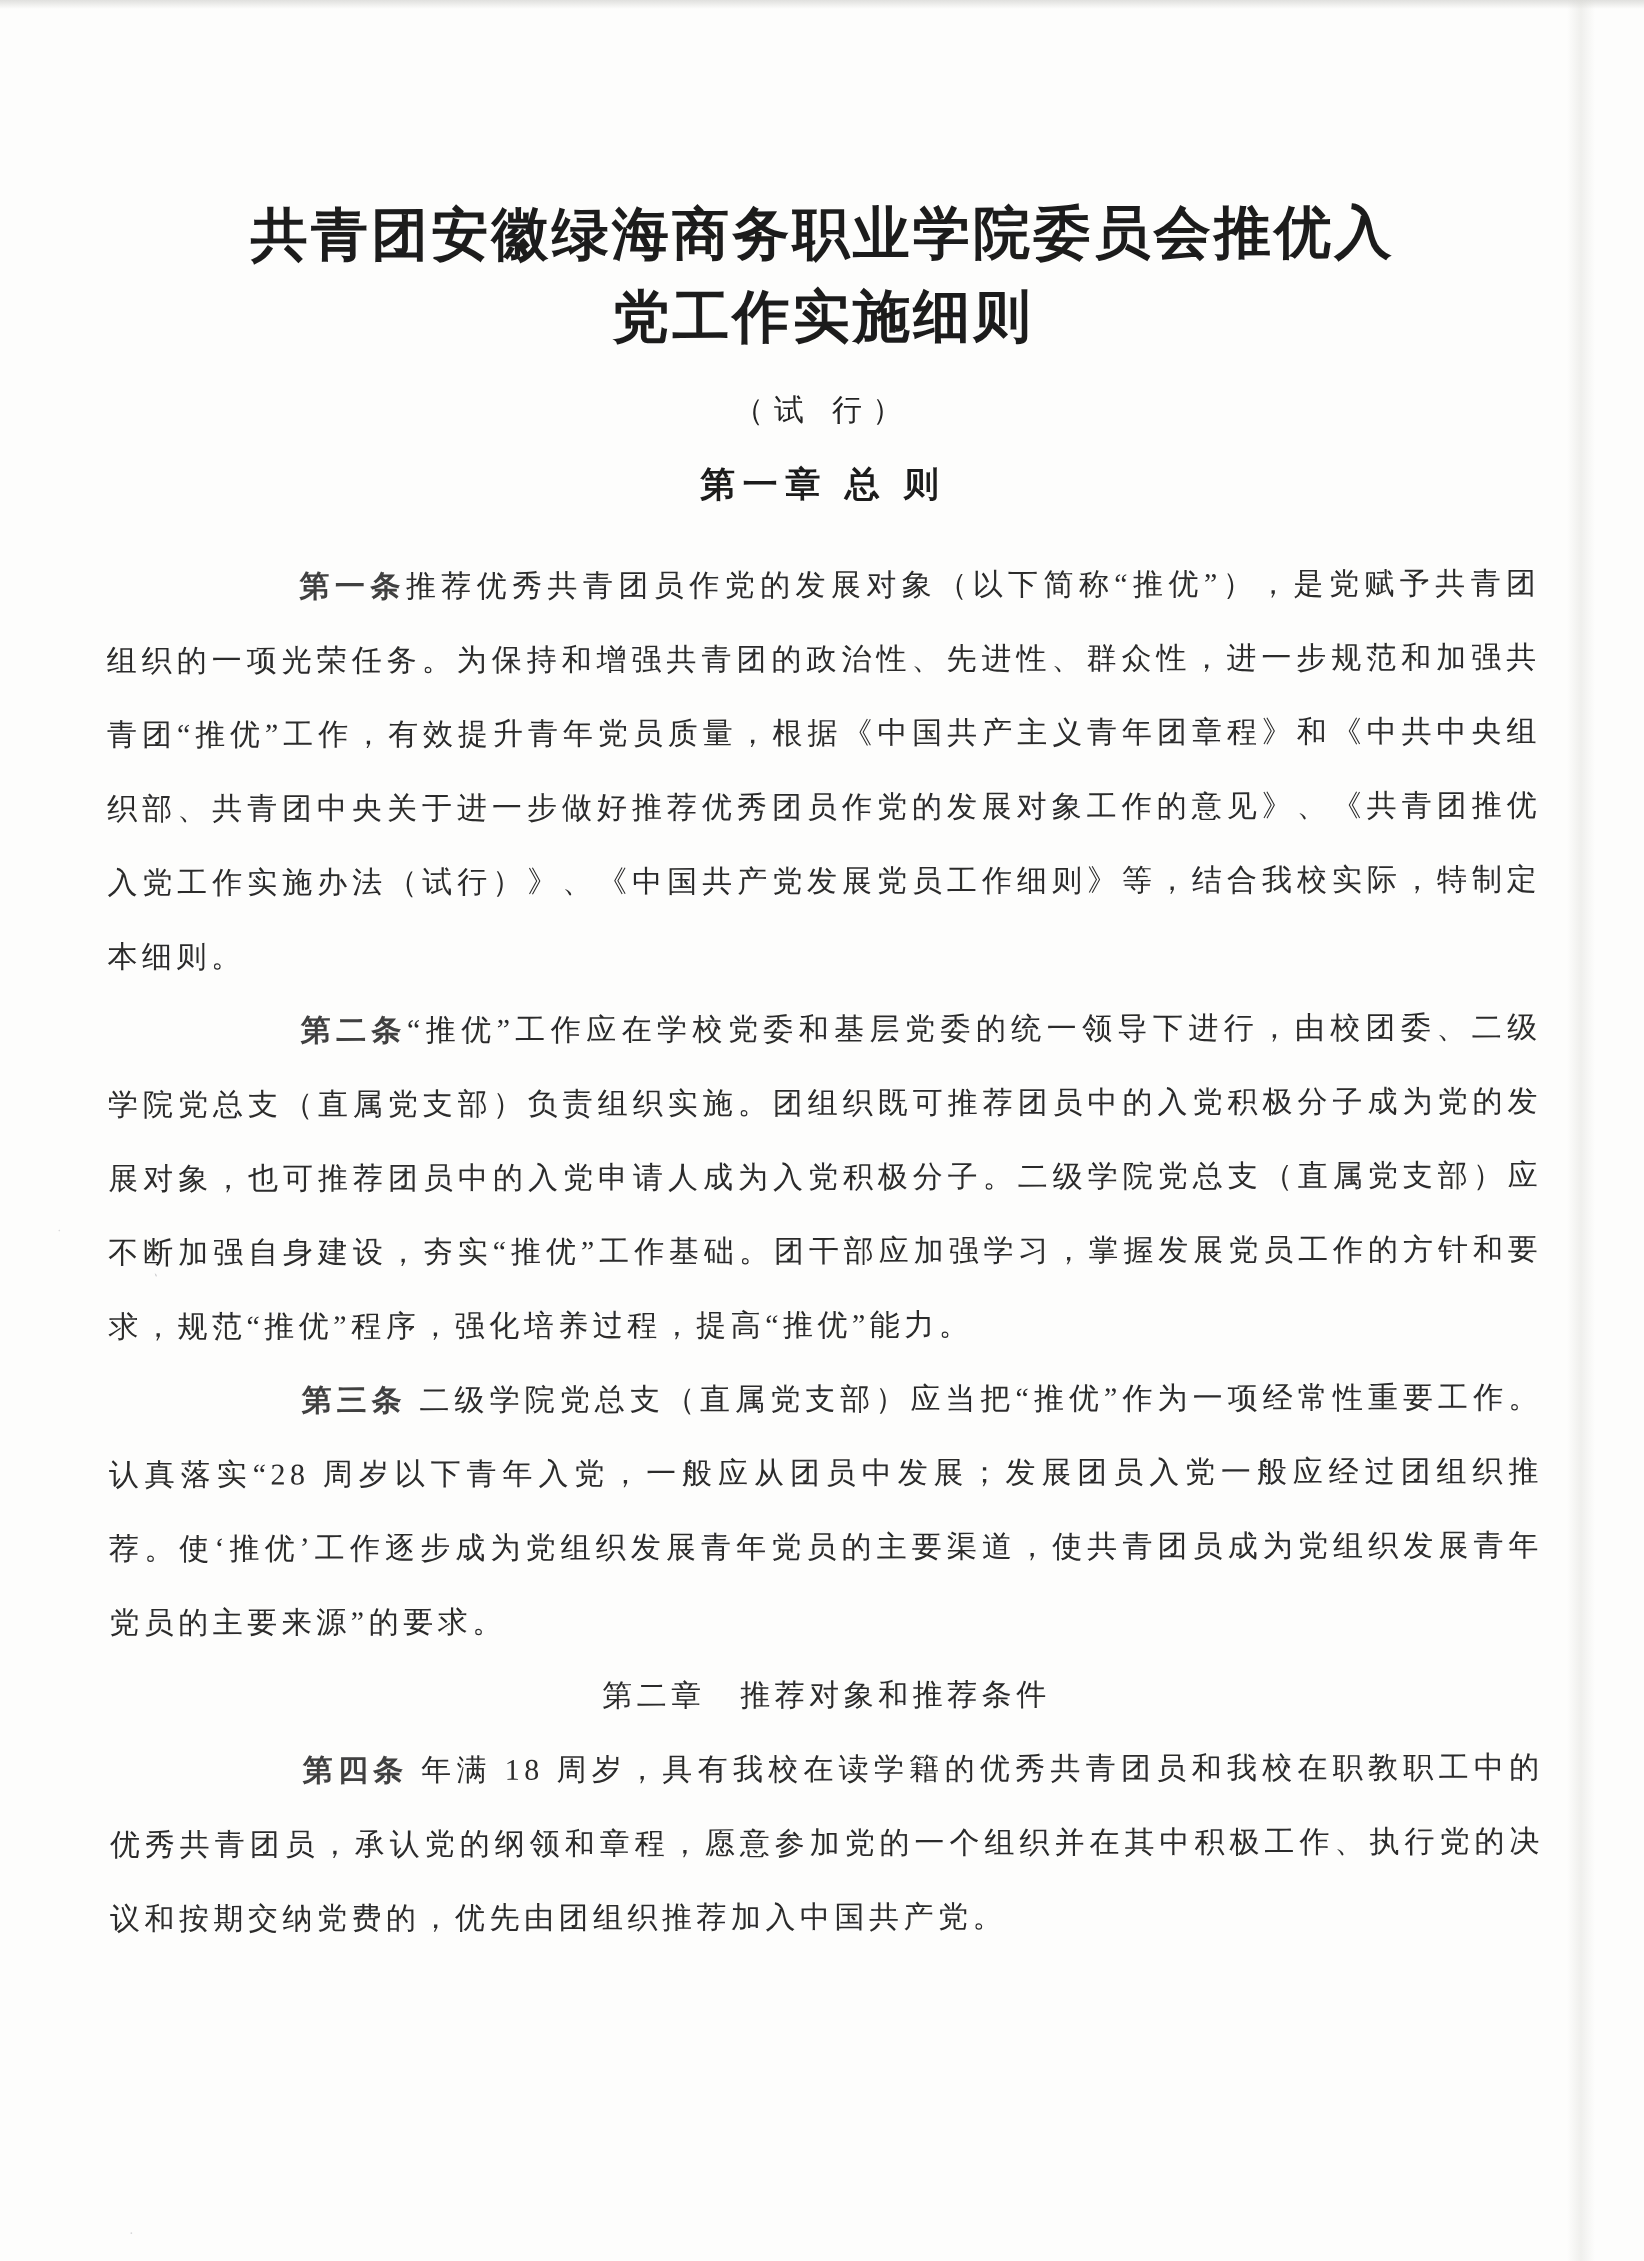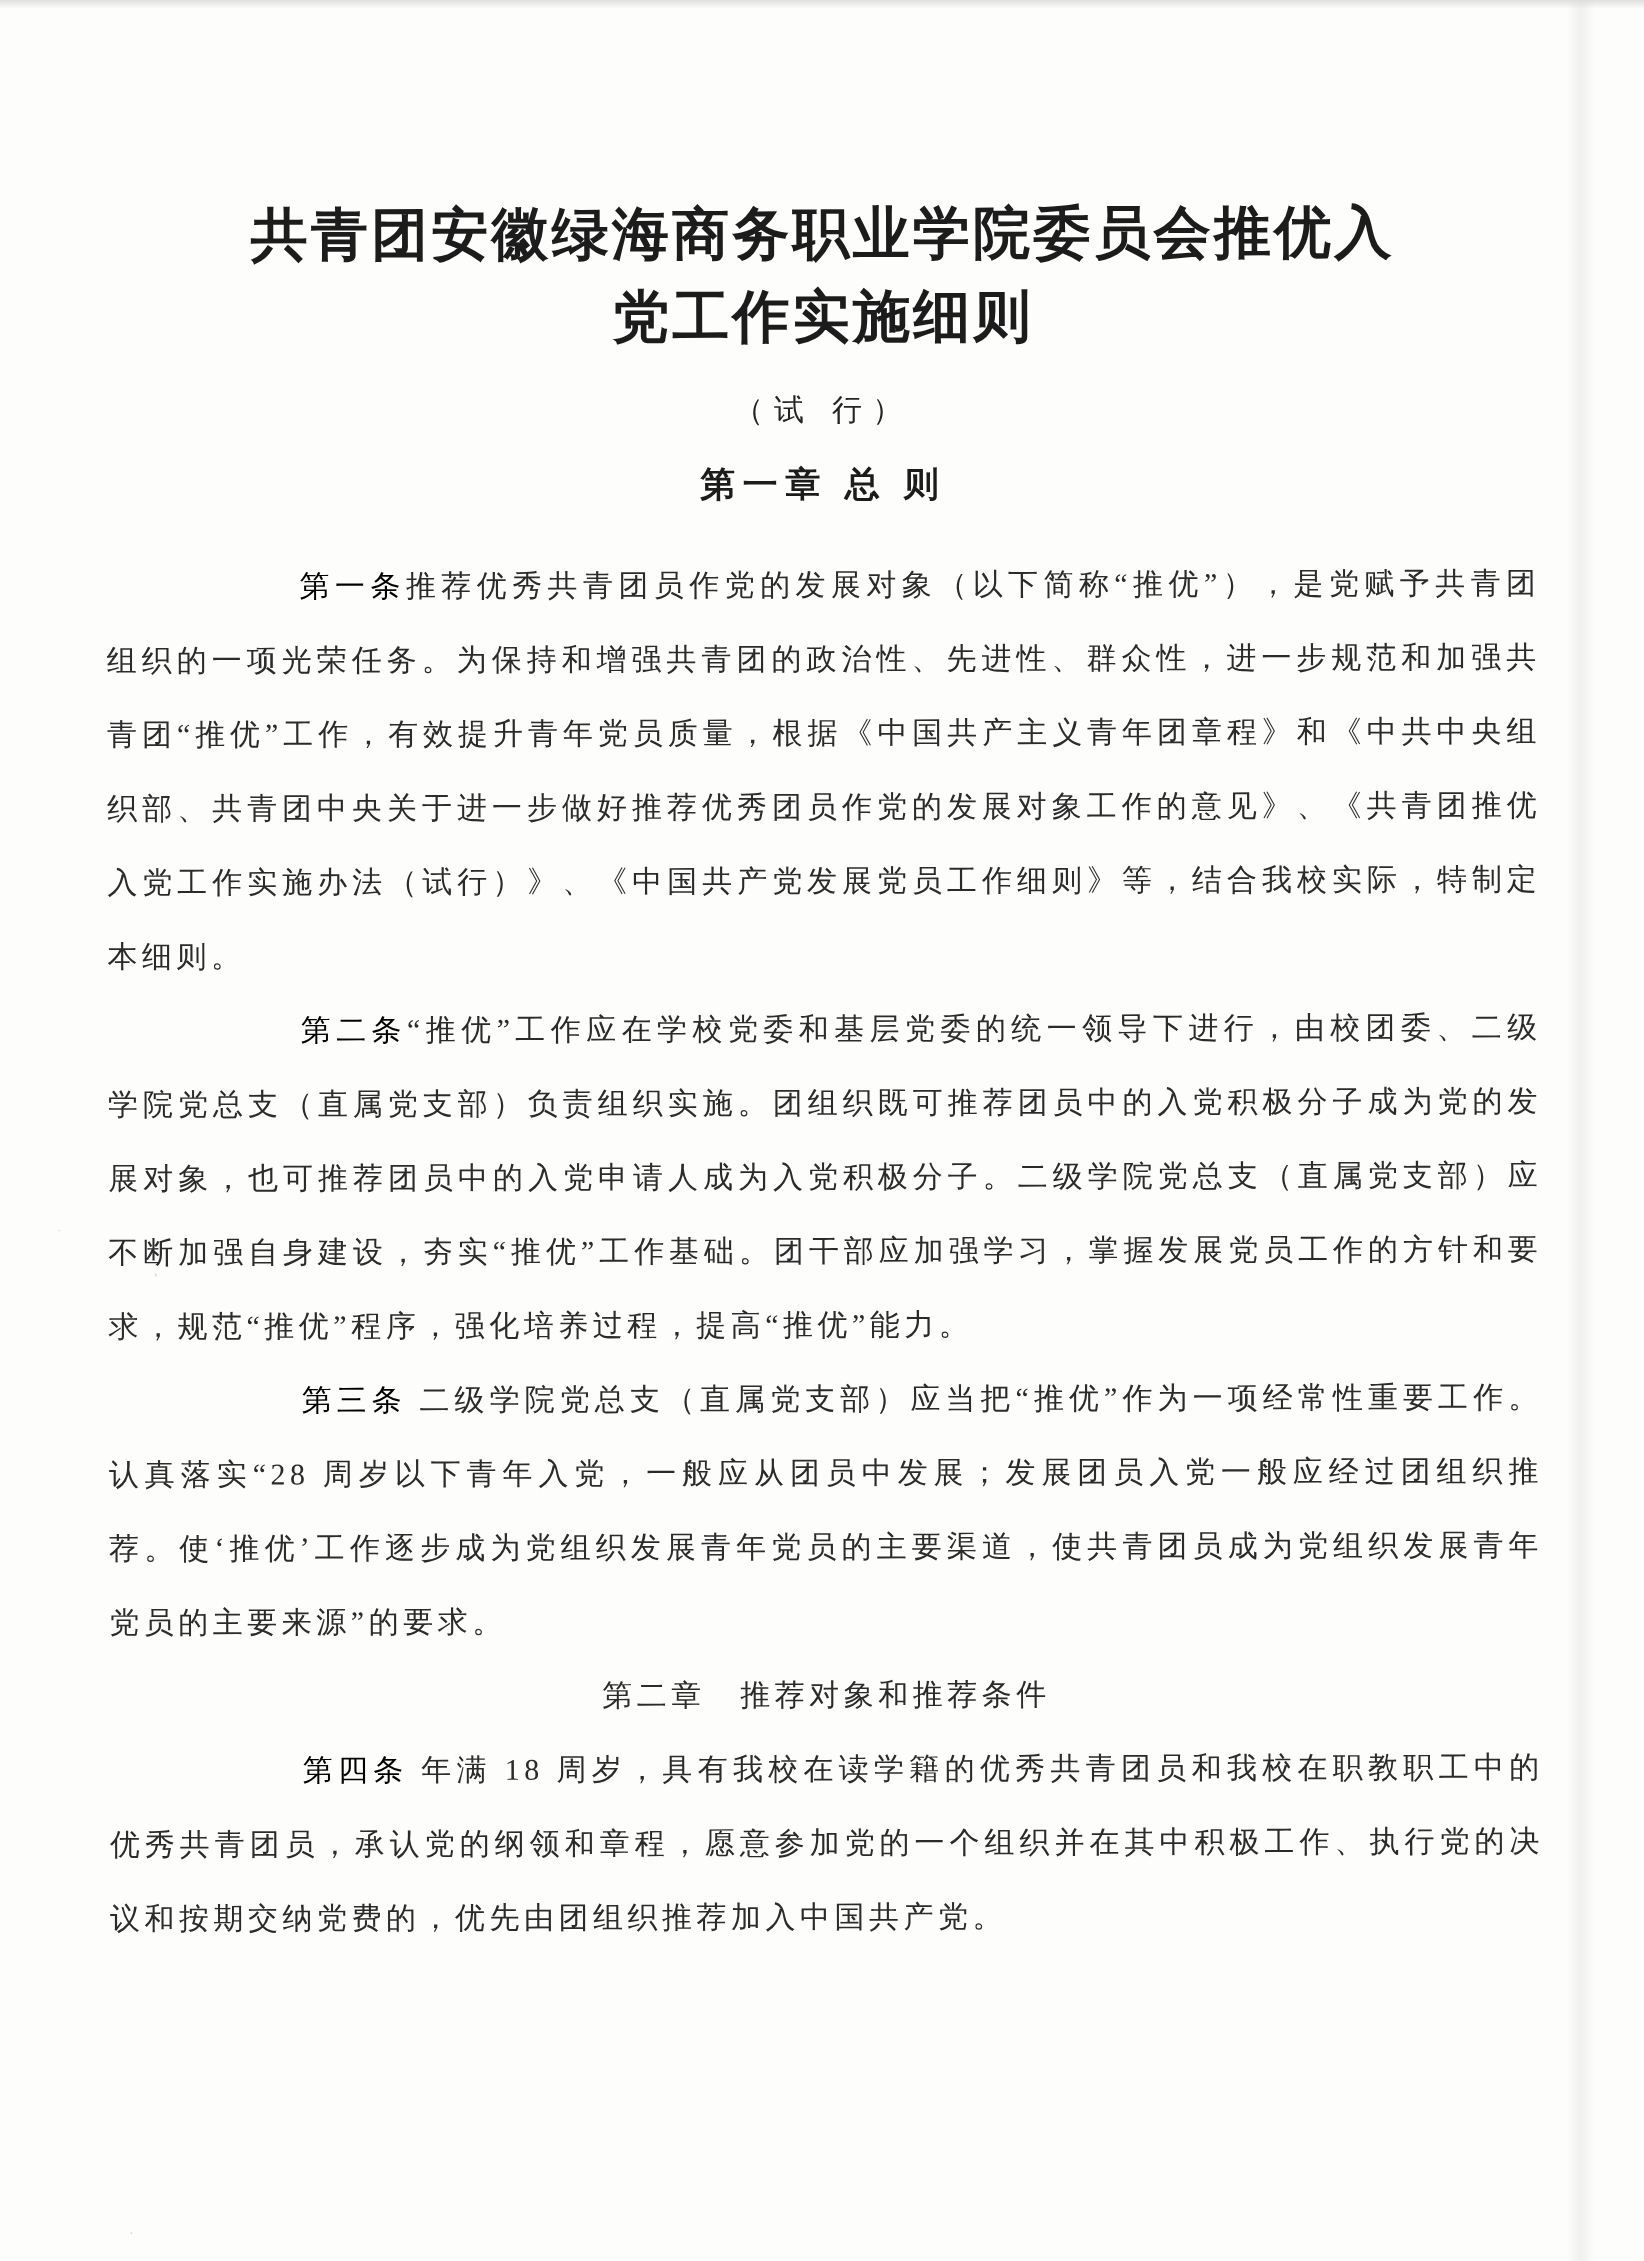--- a/index.html
+++ b/index.html
@@ -83,22 +83,22 @@
   .para {
     margin: 0;
     font-size: 30px;
     line-height: 74px;
     letter-spacing: 4.5px;
     text-align: justify;
     text-indent: 193px;
     color: #2b2b2b;
   }
   .article-label {
-    font-weight: 400;
-    color: #000000;
+    font-weight: 700;
+    color: #404040;
   }
   .section-heading {
     margin: 0;
     font-size: 30px;
     line-height: 74px;
     letter-spacing: 4.5px;
     font-weight: 400;
     text-align: center;
     color: #2b2b2b;
   }

